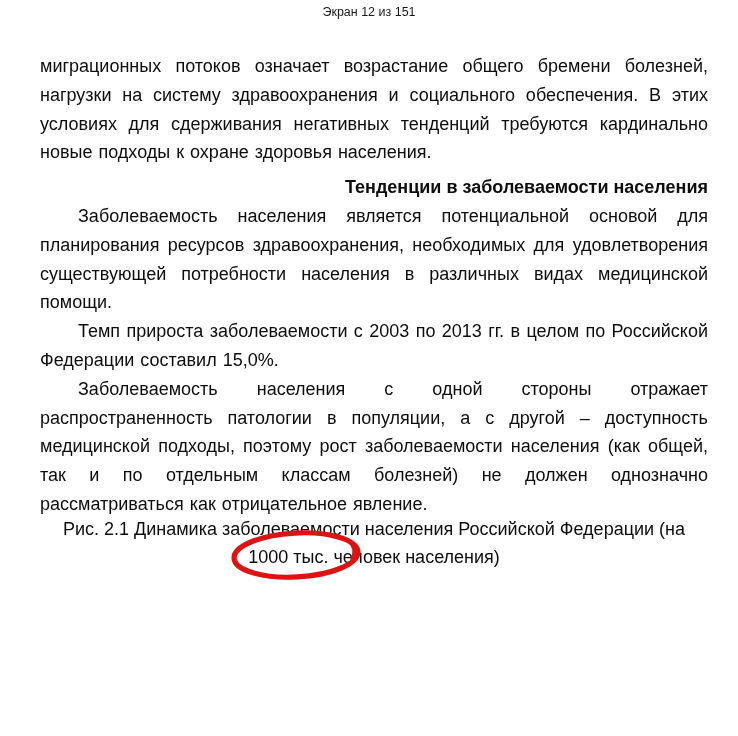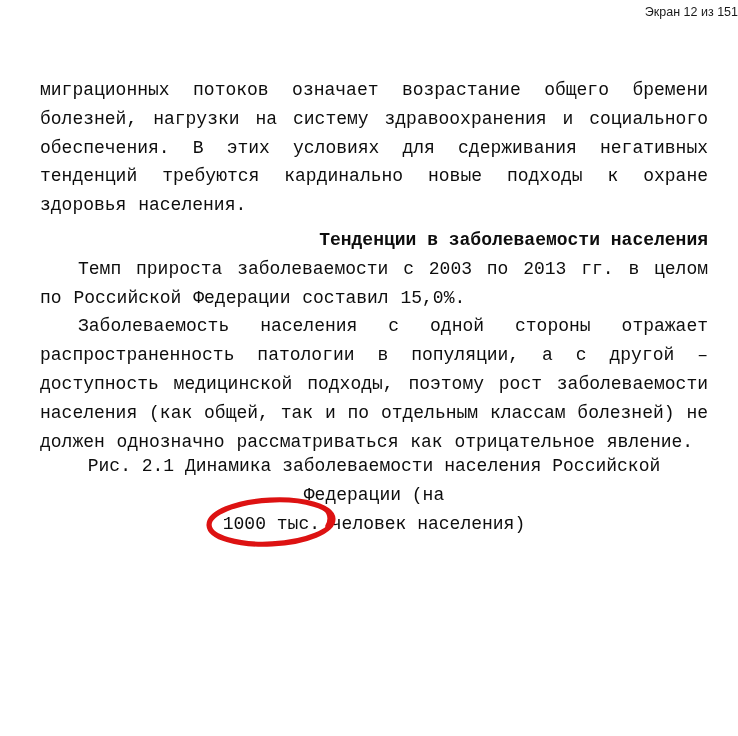--- a/index.html
+++ b/index.html
@@ -12,35 +12,34 @@
     height: 736px;
     overflow: hidden;
     position: relative;
     color: #0d0d0d;
   }
   .header-bar {
     position: absolute;
     top: 5px;
     left: 0;
     width: 738px;
-    text-align: right;
+    text-align: center;
     font-family: "Liberation Sans", sans-serif;
     font-size: 12.5px;
     color: #1a1a1a;
   }
   .content {
     position: absolute;
     top: 0;
     left: 40px;
     width: 668px;
-    font-family: Liberation Mono, monospace;
+    font-family: Liberation Sans, sans-serif;
     font-size: 18px;
     line-height: 28.8px;
     color: #0d0d0d;
-    margin-top: 24px;
   }
   p.para {
     margin: 0;
     text-align: justify;
     text-justify: inter-word;
     text-align-last: left;
     text-indent: 38px;
     word-spacing: 1px;
   }
   p.para.no-indent {
@@ -83,20 +82,21 @@
 
 <div class="header-bar">Экран 12 из 151</div>
 
 <div class="content">
 
   <p class="para no-indent first">миграционных потоков означает возрастание общего бремени болезней, нагрузки на систему здравоохранения и социального обеспечения. В этих условиях для сдерживания негативных тенденций требуются кардинально новые подходы к охране здоровья населения.</p>
 
 
   <div class="h2">Тенденции в заболеваемости населения</div>
 
+  <p class="para">Заболеваемость населения является потенциальной основой для планирования ресурсов здравоохранения, необходимых для удовлетворения существующей потребности населения в различных видах медицинской помощи.</p>
 
   <p class="para">Темп прироста заболеваемости с 2003 по 2013 гг. в целом по Российской Федерации составил 15,0%.</p>
 
 
   <p class="para">Заболеваемость населения с одной стороны отражает распространенность патологии в популяции, а с другой – доступность медицинской подходы, поэтому рост заболеваемости населения (как общей, так и по отдельным классам болезней) не должен однозначно рассматриваться как отрицательное явление.</p>
 
   <div class="caption">
     <div class="caption-line">Рис. 2.1 Динамика заболеваемости населения Российской Федерации (на</div>
     <div class="caption-line">
       <span class="circled">

